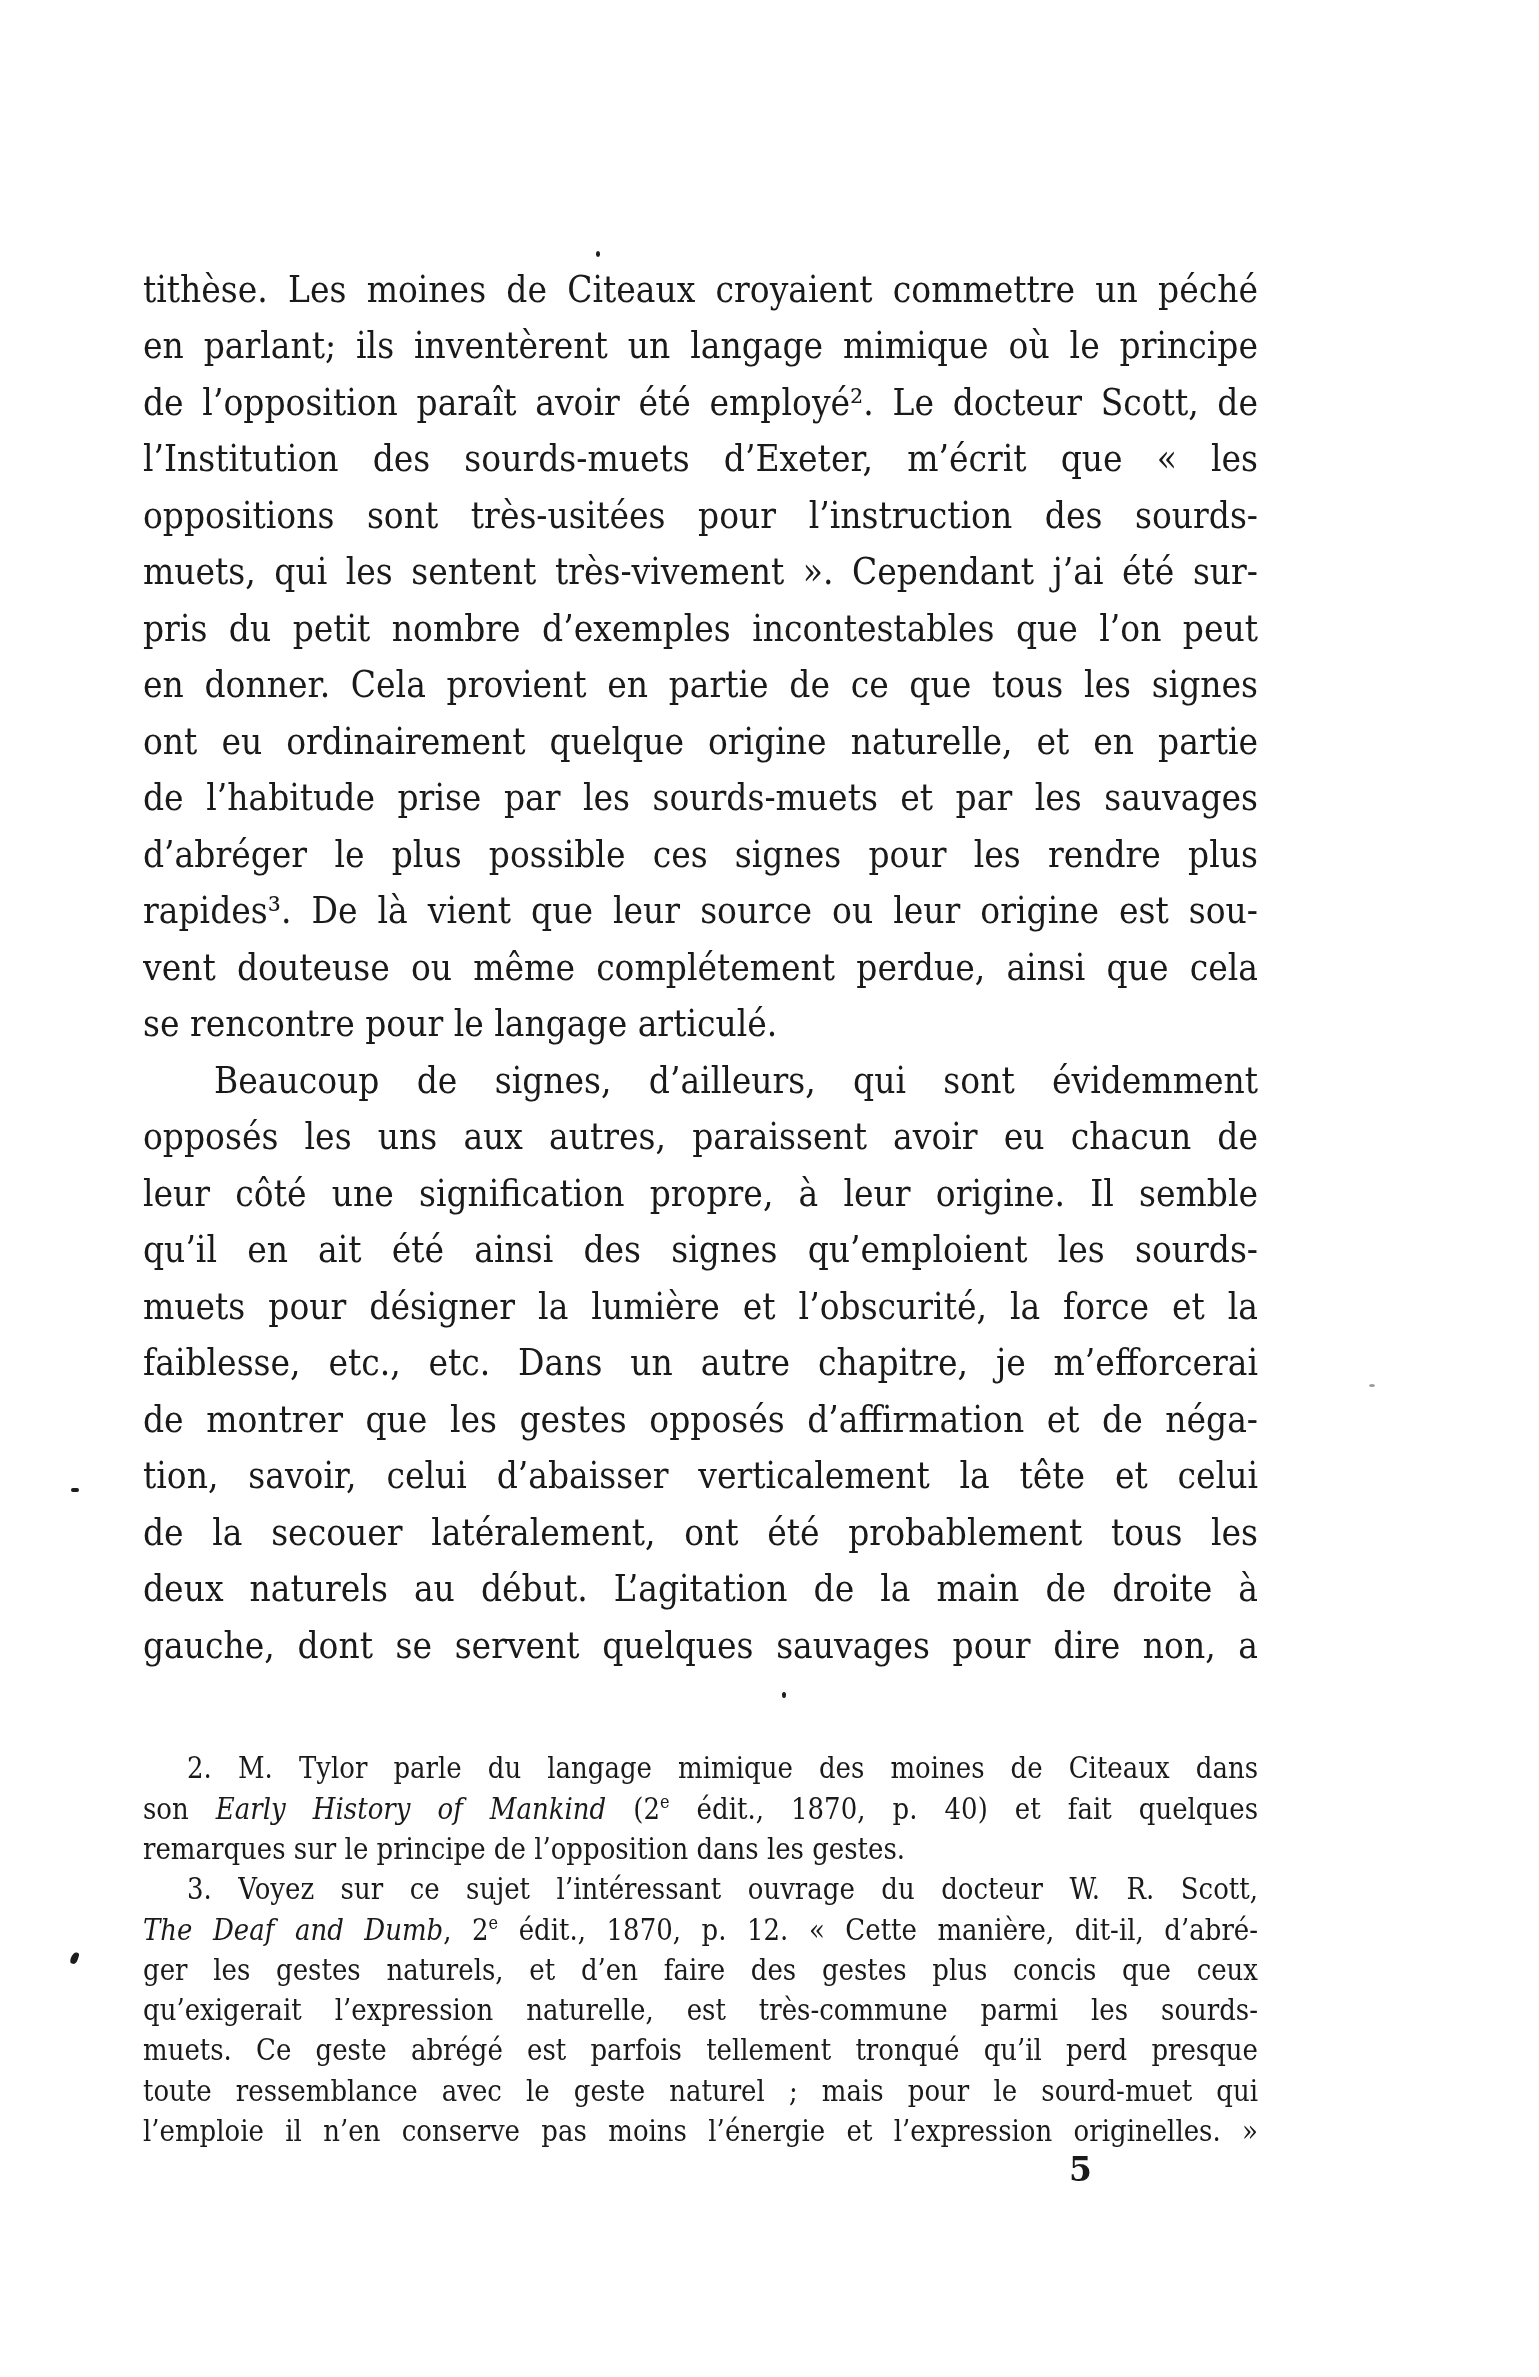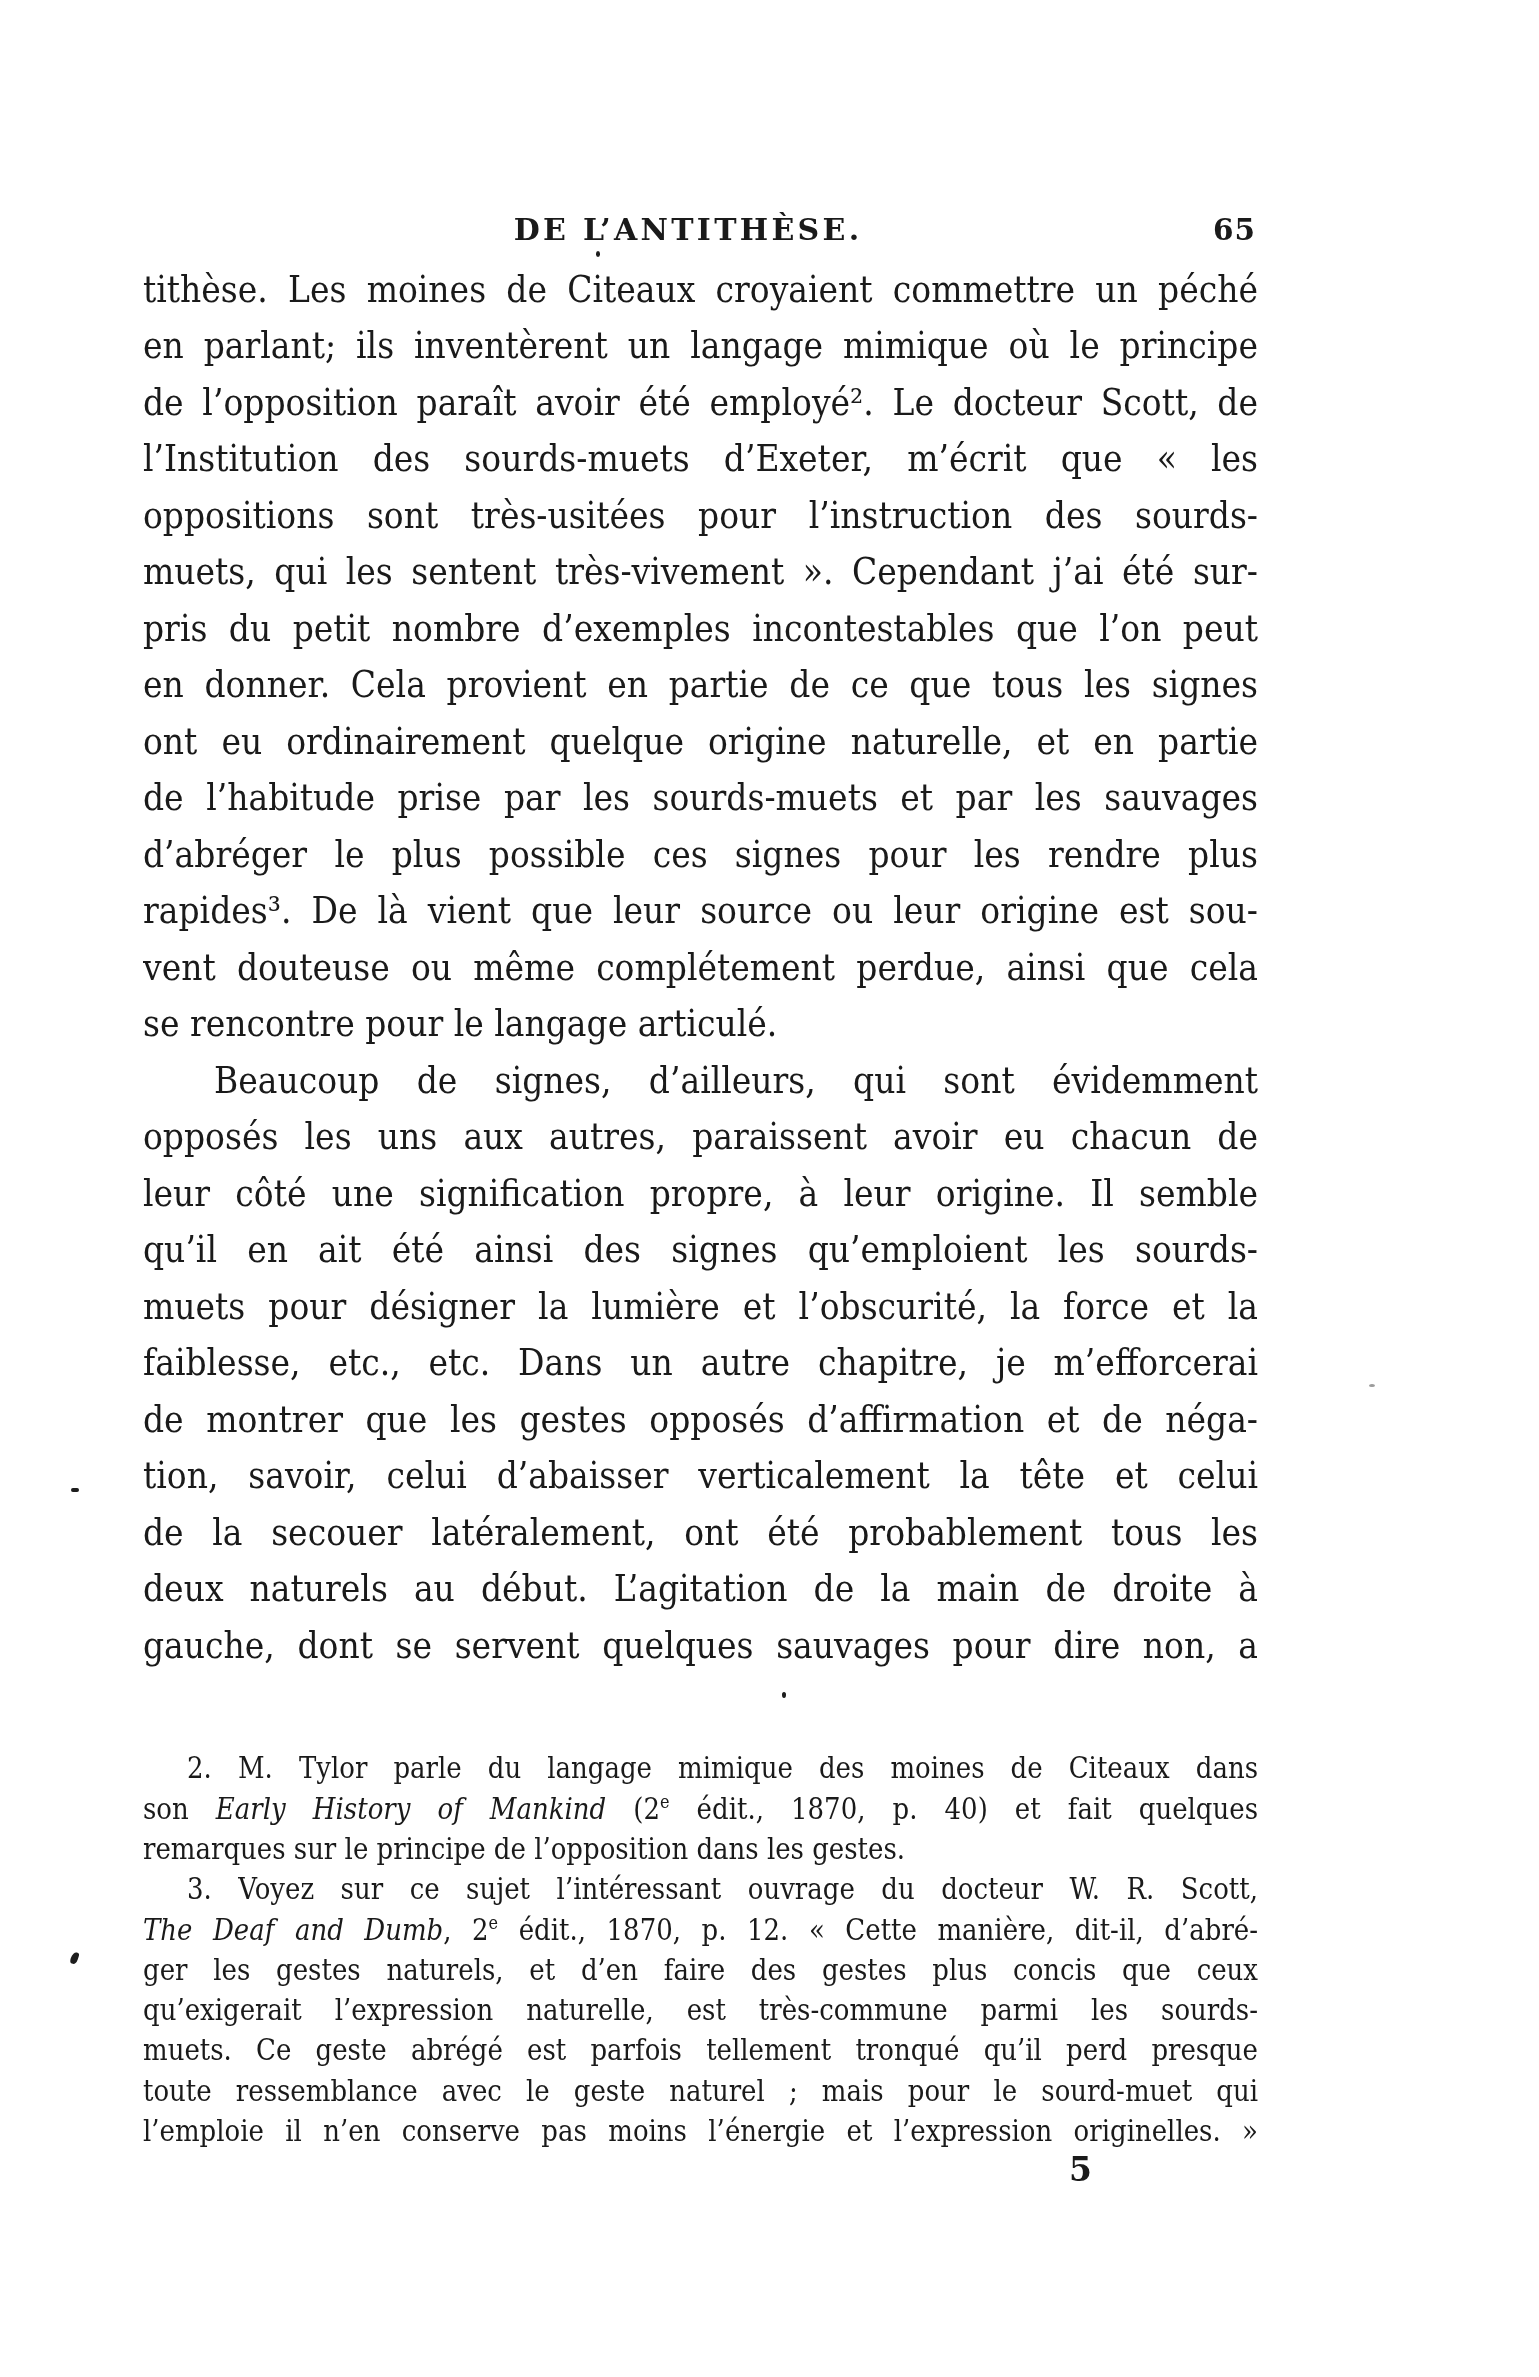--- a/index.html
+++ b/index.html
@@ -114,24 +114,20 @@
   .speck-left-comma  { left: 71px;  top: 1952px; width: 6.7px; height: 12px;
                        border-radius: 70% 30% 55% 45%; transform: rotate(18deg); }
   .speck-right-faint { left: 1369px; top: 1384px; width: 6.2px; height: 3.3px;
                        background: #9c9c9c; border-radius: 50%; }
 </style>
 </head>
 <body>
 
 <div class="page">
 
-  <header class="header">
-    <span class="running-title">DE L’ANTITHÈSE.</span>
-    <span class="page-number">65</span>
-  </header>
 
   <div class="speck speck-header-dot"></div>
 
   <main class="body-text">
     <div class="para">
       <div class="line">tithèse. Les moines de Citeaux croyaient commettre un péché</div>
       <div class="line">en parlant; ils inventèrent un langage mimique où le principe</div>
       <div class="line">de l’opposition paraît avoir été employé². Le docteur Scott, de</div>
       <div class="line">l’Institution des sourds-muets d’Exeter, m’écrit que « les</div>
       <div class="line">oppositions sont très-usitées pour l’instruction des sourds-</div>

